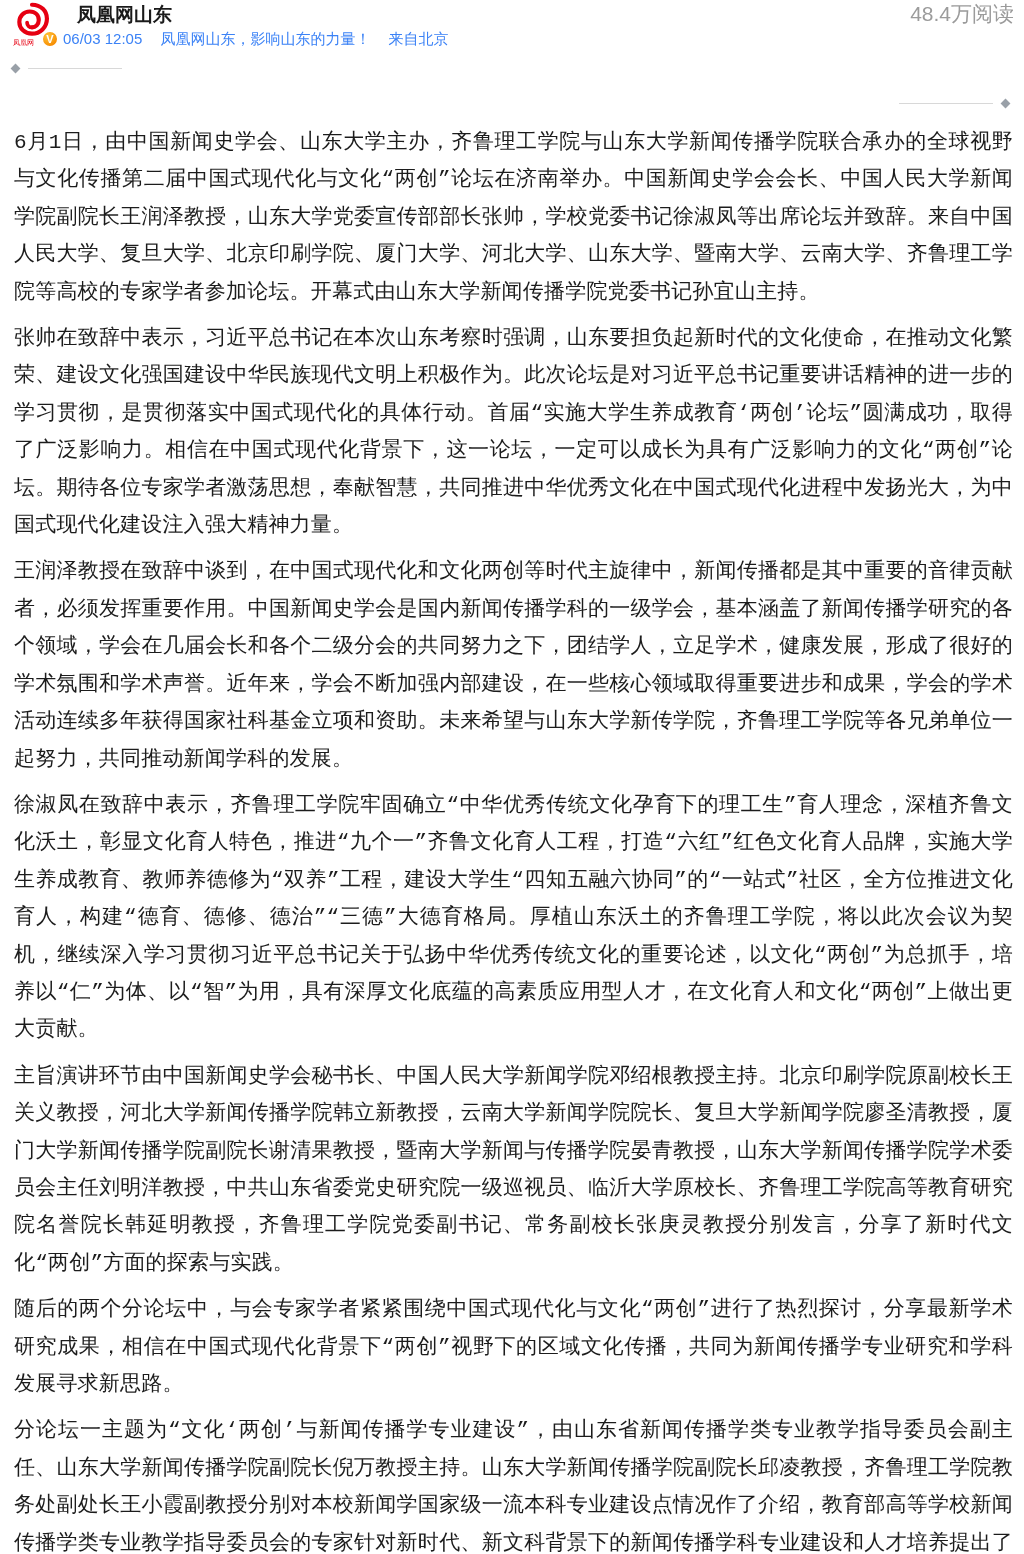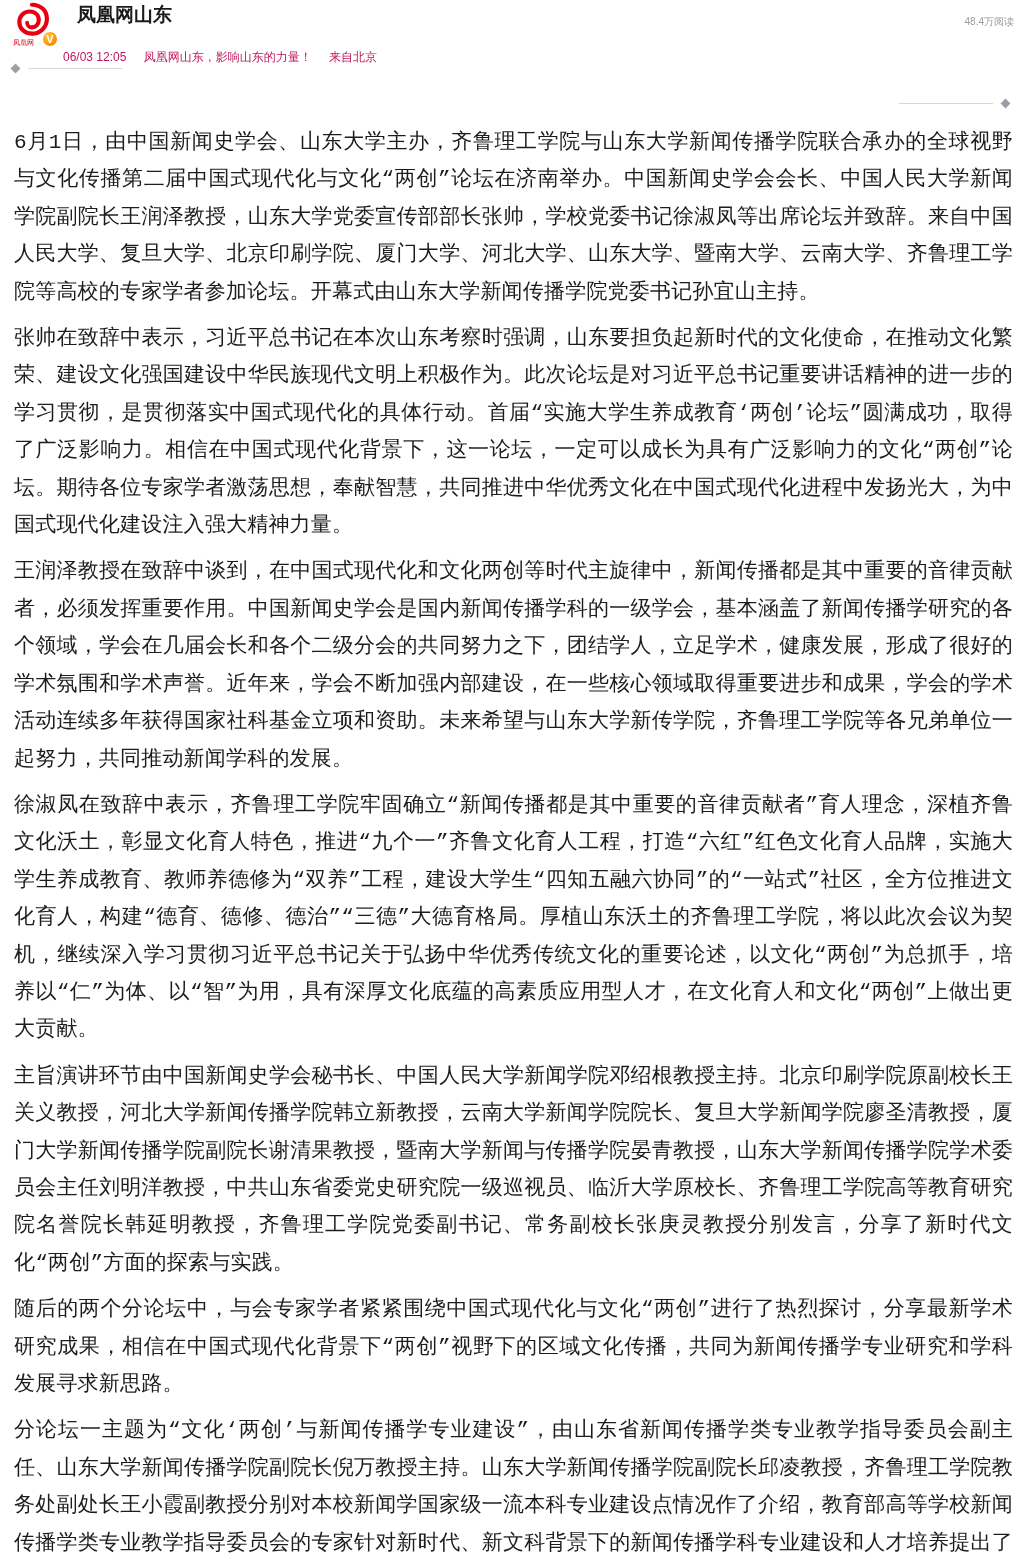--- a/index.html
+++ b/index.html
@@ -56,34 +56,33 @@
   .username {
     position: absolute;
     left: 77px; top: 3px;
     font-size: 19px;
     font-weight: bold;
     color: #1a1a1a;
     line-height: 24px;
   }
   .sub-line {
     position: absolute;
-    left: 63px; top: 47px;
-    font-size: 12px;
-    color: #be185d;
+    left: 63px; top: 29px;
+    font-size: 15px;
+    color: #3b82f6;
     line-height: 20px;
     white-space: nowrap;
   }
   .sub-line .seg { margin-right: 14px; }
   .read-count {
     position: absolute;
     right: 10px; top: 4px;
-    font-size: 10px;
+    font-size: 21px;
     color: #9b9b9b;
     line-height: 20px;
-    margin-top: 8px;
   }
 
   
   .ornament {
     position: absolute;
     height: 10px;
   }
   .ornament .diamond {
     position: absolute;
     top: 1px;
@@ -154,17 +153,17 @@
 </div>
 <div class="ornament ornament-right">
   <span class="rule"></span>
   <span class="diamond"></span>
 </div>
 
 <div class="article">
     <p class="para">6月1日，由中国新闻史学会、山东大学主办，齐鲁理工学院与山东大学新闻传播学院联合承办的全球视野与文化传播第二届中国式现代化与文化“两创”论坛在济南举办。中国新闻史学会会长、中国人民大学新闻学院副院长王润泽教授，山东大学党委宣传部部长张帅，学校党委书记徐淑凤等出席论坛并致辞。来自中国人民大学、复旦大学、北京印刷学院、厦门大学、河北大学、山东大学、暨南大学、云南大学、齐鲁理工学院等高校的专家学者参加论坛。开幕式由山东大学新闻传播学院党委书记孙宜山主持。</p>
     <p class="para">张帅在致辞中表示，习近平总书记在本次山东考察时强调，山东要担负起新时代的文化使命，在推动文化繁荣、建设文化强国建设中华民族现代文明上积极作为。此次论坛是对习近平总书记重要讲话精神的进一步的学习贯彻，是贯彻落实中国式现代化的具体行动。首届“实施大学生养成教育‘两创’论坛”圆满成功，取得了广泛影响力。相信在中国式现代化背景下，这一论坛，一定可以成长为具有广泛影响力的文化“两创”论坛。期待各位专家学者激荡思想，奉献智慧，共同推进中华优秀文化在中国式现代化进程中发扬光大，为中国式现代化建设注入强大精神力量。</p>
     <p class="para">王润泽教授在致辞中谈到，在中国式现代化和文化两创等时代主旋律中，新闻传播都是其中重要的音律贡献者，必须发挥重要作用。中国新闻史学会是国内新闻传播学科的一级学会，基本涵盖了新闻传播学研究的各个领域，学会在几届会长和各个二级分会的共同努力之下，团结学人，立足学术，健康发展，形成了很好的学术氛围和学术声誉。近年来，学会不断加强内部建设，在一些核心领域取得重要进步和成果，学会的学术活动连续多年获得国家社科基金立项和资助。未来希望与山东大学新传学院，齐鲁理工学院等各兄弟单位一起努力，共同推动新闻学科的发展。</p>
-    <p class="para">徐淑凤在致辞中表示，齐鲁理工学院牢固确立“新闻传播都是其中重要的音律贡献者”育人理念，深植齐鲁文化沃土，彰显文化育人特色，推进“九个一”齐鲁文化育人工程，打造“六红”红色文化育人品牌，实施大学生养成教育、教师养德修为“双养”工程，建设大学生“四知五融六协同”的“一站式”社区，全方位推进文化育人，构建“德育、德修、德治”“三德”大德育格局。厚植山东沃土的齐鲁理工学院，将以此次会议为契机，继续深入学习贯彻习近平总书记关于弘扬中华优秀传统文化的重要论述，以文化“两创”为总抓手，培养以“仁”为体、以“智”为用，具有深厚文化底蕴的高素质应用型人才，在文化育人和文化“两创”上做出更大贡献。</p>
+    <p class="para">徐淑凤在致辞中表示，齐鲁理工学院牢固确立“中华优秀传统文化孕育下的理工生”育人理念，深植齐鲁文化沃土，彰显文化育人特色，推进“九个一”齐鲁文化育人工程，打造“六红”红色文化育人品牌，实施大学生养成教育、教师养德修为“双养”工程，建设大学生“四知五融六协同”的“一站式”社区，全方位推进文化育人，构建“德育、德修、德治”“三德”大德育格局。厚植山东沃土的齐鲁理工学院，将以此次会议为契机，继续深入学习贯彻习近平总书记关于弘扬中华优秀传统文化的重要论述，以文化“两创”为总抓手，培养以“仁”为体、以“智”为用，具有深厚文化底蕴的高素质应用型人才，在文化育人和文化“两创”上做出更大贡献。</p>
     <p class="para">主旨演讲环节由中国新闻史学会秘书长、中国人民大学新闻学院邓绍根教授主持。北京印刷学院原副校长王关义教授，河北大学新闻传播学院韩立新教授，云南大学新闻学院院长、复旦大学新闻学院廖圣清教授，厦门大学新闻传播学院副院长谢清果教授，暨南大学新闻与传播学院晏青教授，山东大学新闻传播学院学术委员会主任刘明洋教授，中共山东省委党史研究院一级巡视员、临沂大学原校长、齐鲁理工学院高等教育研究院名誉院长韩延明教授，齐鲁理工学院党委副书记、常务副校长张庚灵教授分别发言，分享了新时代文化“两创”方面的探索与实践。</p>
     <p class="para">随后的两个分论坛中，与会专家学者紧紧围绕中国式现代化与文化“两创”进行了热烈探讨，分享最新学术研究成果，相信在中国式现代化背景下“两创”视野下的区域文化传播，共同为新闻传播学专业研究和学科发展寻求新思路。</p>
     <p class="para">分论坛一主题为“文化‘两创’与新闻传播学专业建设”，由山东省新闻传播学类专业教学指导委员会副主任、山东大学新闻传播学院副院长倪万教授主持。山东大学新闻传播学院副院长邱凌教授，齐鲁理工学院教务处副处长王小霞副教授分别对本校新闻学国家级一流本科专业建设点情况作了介绍，教育部高等学校新闻传播学类专业教学指导委员会的专家针对新时代、新文科背景下的新闻传播学科专业建设和人才培养提出了建议。</p>
   </div>
 
 </body></html>

